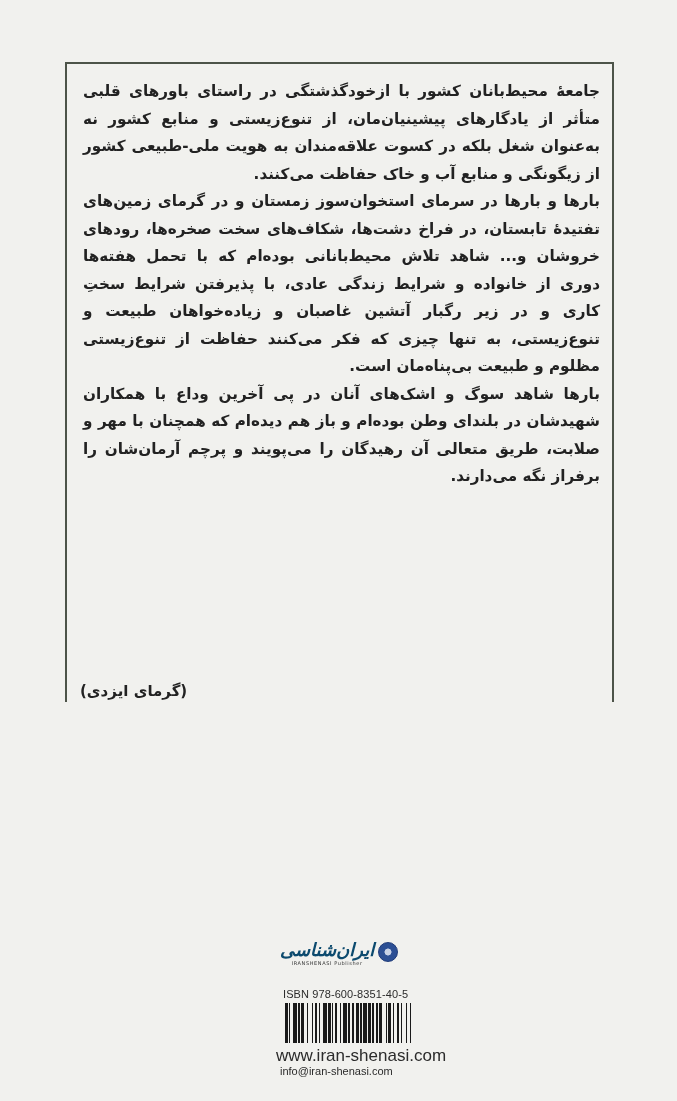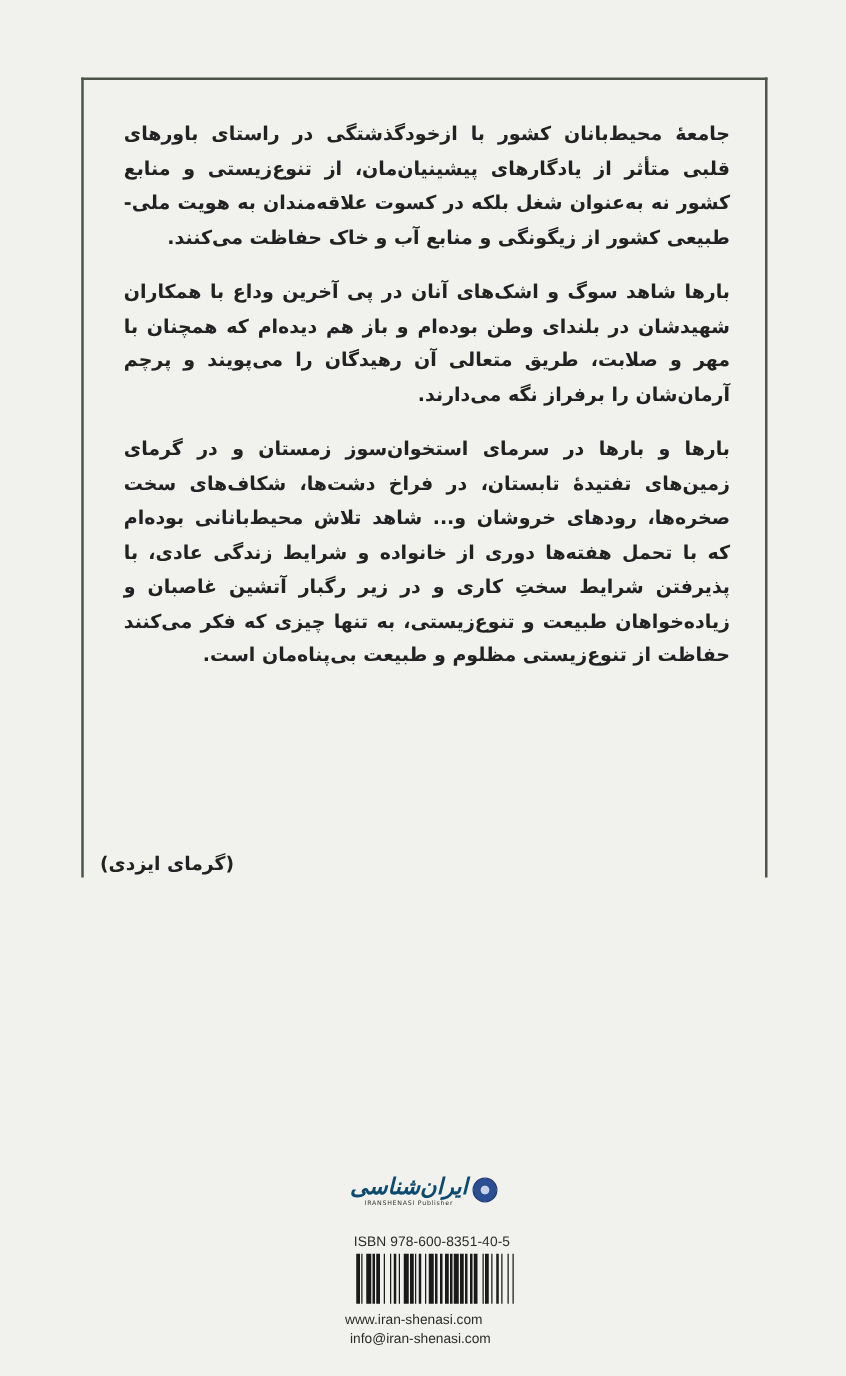--- a/index.html
+++ b/index.html
@@ -34,21 +34,21 @@
     direction: rtl;
     text-align: justify;
     text-align-last: right;
     font-family: "DejaVu Sans", sans-serif;
     font-size: 15.2px;
     line-height: 27.5px;
     font-weight: bold;
     color: #222;
   }
   .text-block p {
-    margin: 16px;
+    margin: 0;
   }
   .author {
     position: absolute;
     left: 80px;
     top: 682px;
     direction: rtl;
     font-size: 15px;
     font-weight: bold;
     color: #222;
   }
@@ -113,43 +113,43 @@
     height: 100%;
   }
   .barcode span.g {
     background: transparent;
   }
   .web {
     position: absolute;
     left: 276px;
     top: 1049px;
     font-family: "Liberation Sans", sans-serif;
-    font-size: 11px;
+    font-size: 17px;
     color: #2b2b2b;
     line-height: 14px;
   }
   .email {
     position: absolute;
     left: 280px;
     top: 1064px;
     font-family: "Liberation Sans", sans-serif;
     font-size: 11px;
     color: #2b2b2b;
     line-height: 14px;
   }
 </style>
 </head>
 <body>
 
 <div class="frame"></div>
 
 <div class="text-block">
   <p>جامعهٔ محیط‌بانان کشور با ازخودگذشتگی در راستای باورهای قلبی متأثر از یادگارهای پیشینیان‌مان، از تنوع‌زیستی و منابع کشور نه به‌عنوان شغل بلکه در کسوت علاقه‌مندان به هویت ملی-طبیعی کشور از زیگونگی و منابع آب و خاک حفاظت می‌کنند.</p>
+  <p>بارها و بارها در سرمای استخوان‌سوز زمستان و در گرمای زمین‌های تفتیدهٔ تابستان، در فراخ دشت‌ها، شکاف‌های سخت صخره‌ها، رودهای خروشان و... شاهد تلاش محیط‌بانانی بوده‌ام که با تحمل هفته‌ها دوری از خانواده و شرایط زندگی عادی، با پذیرفتن شرایط سختِ کاری و در زیر رگبار آتشین غاصبان و زیاده‌خواهان طبیعت و تنوع‌زیستی، به تنها چیزی که فکر می‌کنند حفاظت از تنوع‌زیستی مظلوم و طبیعت بی‌پناه‌مان است.</p>
   <p>بارها شاهد سوگ و اشک‌های آنان در پی آخرین وداع با همکاران شهیدشان در بلندای وطن بوده‌ام و باز هم دیده‌ام که همچنان با مهر و صلابت، طریق متعالی آن رهیدگان را می‌پویند و پرچم آرمان‌شان را برفراز نگه می‌دارند.</p>
-  <p>بارها و بارها در سرمای استخوان‌سوز زمستان و در گرمای زمین‌های تفتیدهٔ تابستان، در فراخ دشت‌ها، شکاف‌های سخت صخره‌ها، رودهای خروشان و... شاهد تلاش محیط‌بانانی بوده‌ام که با تحمل هفته‌ها دوری از خانواده و شرایط زندگی عادی، با پذیرفتن شرایط سختِ کاری و در زیر رگبار آتشین غاصبان و زیاده‌خواهان طبیعت و تنوع‌زیستی، به تنها چیزی که فکر می‌کنند حفاظت از تنوع‌زیستی مظلوم و طبیعت بی‌پناه‌مان است.</p>
 </div>
 
 <div class="author">(گرمای ایزدی)</div>
 
 <div class="logo">
   <div class="logo-word">
     <span class="logo-title">ایران‌شناسی</span>
     <span class="logo-sub">IRANSHENASI Publisher</span>
   </div>
   <div class="logo-emblem"></div>

